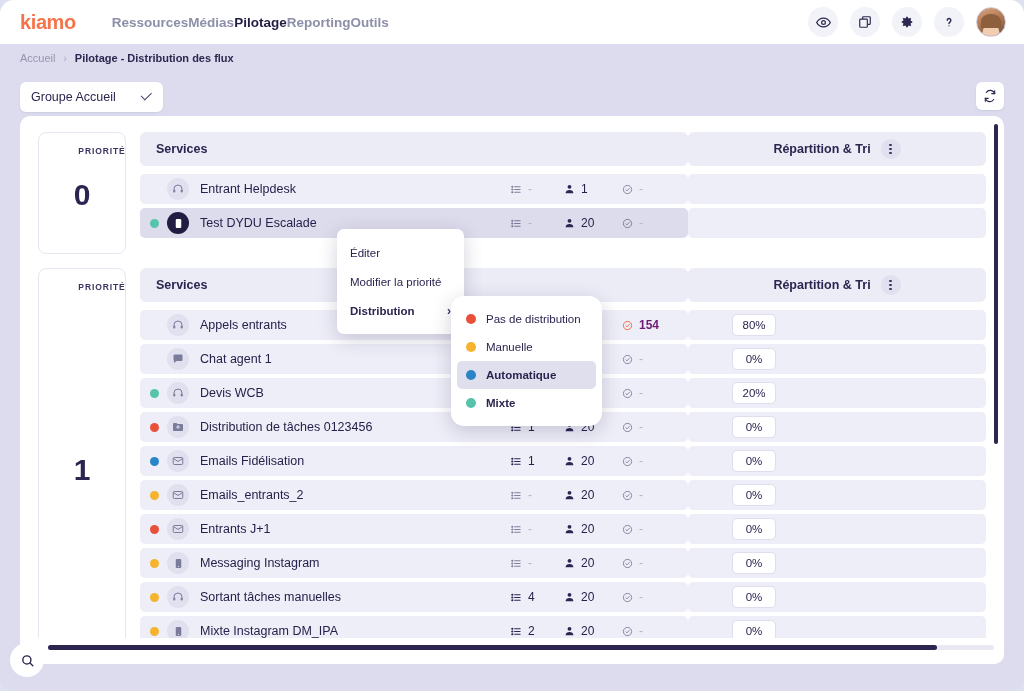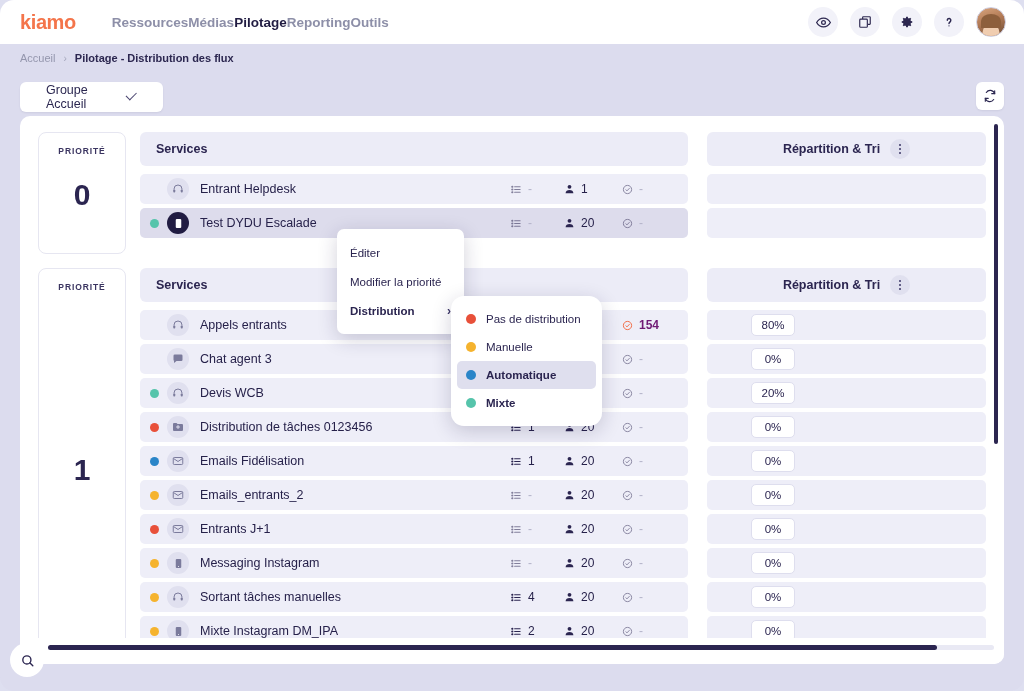--- a/index.html
+++ b/index.html
@@ -103,21 +103,21 @@
     padding: 10px 20px 0 20px;
     display: flex; align-items: center;
     position: relative;
   }
   .groupselect {
     width: 143px; height: 30px;
     background: #fff;
     border-radius: 6px;
     display: flex; align-items: center;
     justify-content: space-between;
-    padding: 0 26px;
+    padding: 0 11px;
     font-size: 12.5px;
     color: #2b2750;
     cursor: pointer;
     box-shadow: 0 1px 2px rgba(40,35,80,.08);
   }
   .chev {
     width: 10px; height: 6px;
     border-left: 1.6px solid #4a4570;
     border-bottom: 1.6px solid #4a4570;
     transform: rotate(-45deg) translate(1px,-2px);
@@ -162,32 +162,33 @@
     display: flex;
     flex-direction: column;
     align-items: center;
     padding-top: 13px;
   }
   .prio-label {
     font-size: 8.5px;
     letter-spacing: .9px;
     font-weight: 700;
     color: #3a3460;
+    padding-left: 40px;
   }
   .prio-num {
     font-size: 30px;
     font-weight: 700;
     color: #2b2550;
     margin: auto 0;
   }
   .prio-col.p0 { height: 122px; }
   .prio-col.p0 .prio-num { margin: 22px 0 0 0; }
   .prio-col.p1 { height: 380px; }
 
-  .tables { flex: 1; display: flex; gap: 19px; }
+  .tables { flex: 1; display: flex; gap: 0; }
   .tbl-services { flex: 0 0 548px; }
   .tbl-rep { flex: 1; }
 
   .thead {
     height: 34px;
     background: #ececf7;
     border-radius: 6px;
     display: flex;
     align-items: center;
     padding: 0 16px;
@@ -576,21 +577,21 @@
                   <span>154</span>
                 </span>
     </div>
     <div class="trow">
       <span class="dot none" style="background:transparent"></span>
       <span class="svc-icon">
                   <svg width="12" height="12" viewBox="0 0 24 24" fill="currentColor">
                     <path d="M3 5.5A2.5 2.5 0 015.5 3h13A2.5 2.5 0 0121 5.5v8a2.5 2.5 0 01-2.5 2.5H9l-5 4v-4H5.5A2.5 2.5 0 013 13.5z"></path>
                   </svg>
                 </span>
-      <span class="svc-name">Chat agent 3</span>
+      <span class="svc-name">Chat agent 1</span>
       <span class="mcell c-list muted">
                   <svg width="12" height="11" viewBox="0 0 24 24" fill="none" stroke="currentColor" stroke-width="2.2" stroke-linecap="round">
                     <path d="M9 6h12M9 12h12M9 18h12"></path>
                     <circle cx="4" cy="6" r="1.3" fill="currentColor"></circle>
                     <circle cx="4" cy="12" r="1.3" fill="currentColor"></circle>
                     <circle cx="4" cy="18" r="1.3" fill="currentColor"></circle>
                   </svg>
                   <span>-</span>
                 </span>
       <span class="mcell c-user">

